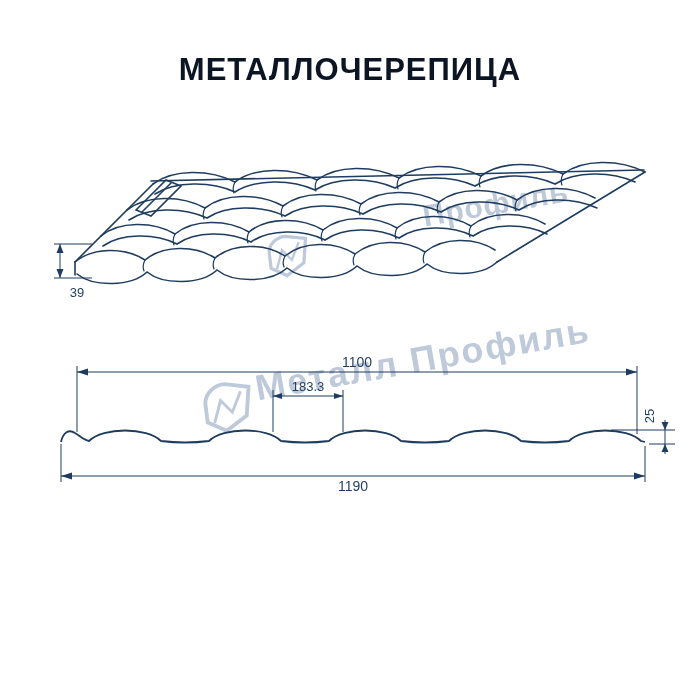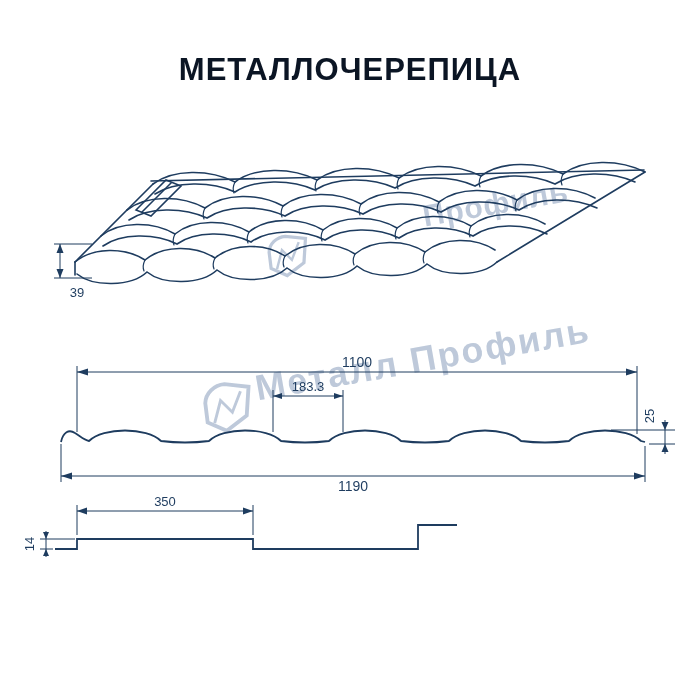--- a/index.html
+++ b/index.html
@@ -140,35 +140,14 @@
         <path d="M36,100 L36,138"></path>
           <path d="M620,102 L620,138"></path>
         <path d="M36,132 L620,132"></path>
         <polygon points="36,132 47,128.5 47,135.5" fill="#1e3c5f" stroke="none"></polygon>
         <polygon points="620,132 609,128.5 609,135.5" fill="#1e3c5f" stroke="none"></polygon>
       </g>
       <text class="dim-text-lg" x="328" y="147" text-anchor="middle">1190</text>
     </svg>
   </div>
 
-  <div class="drawing" style="left:20px;top:495px;">
-    <svg width="470" height="110" viewBox="0 0 470 110">
-      <path d="M35,54 L57,54 L57,44 L233,44 L233,54 L398,54 L398,30 L437,30" fill="none" stroke="#1e3c5f" stroke-width="1.8"></path>
-      <g stroke="#1e3c5f" stroke-width="1" fill="none">
-        <path d="M57,10 L57,40"></path>
-          <path d="M233,10 L233,40"></path>
-        <path d="M57,16 L233,16"></path>
-        <polygon points="57,16 67,12.5 67,19.5" fill="#1e3c5f" stroke="none"></polygon>
-        <polygon points="233,16 223,12.5 223,19.5" fill="#1e3c5f" stroke="none"></polygon>
-      </g>
-      <text class="dim-text" x="145" y="11" text-anchor="middle">350</text>
-      <g stroke="#1e3c5f" stroke-width="1" fill="none">
-        <path d="M20,44 L55,44"></path>
-          <path d="M20,54 L33,54"></path>
-        <path d="M26,36 L26,62"></path>
-        <polygon points="26,44 23,37 29,37" fill="#1e3c5f" stroke="none"></polygon>
-        <polygon points="26,54 23,61 29,61" fill="#1e3c5f" stroke="none"></polygon>
-      </g>
-      <text class="dim-text" x="14" y="49" text-anchor="middle" transform="rotate(-90 14 49)">14</text>
-    </svg>
-  </div>
 
 </div>
 
 </body></html>

